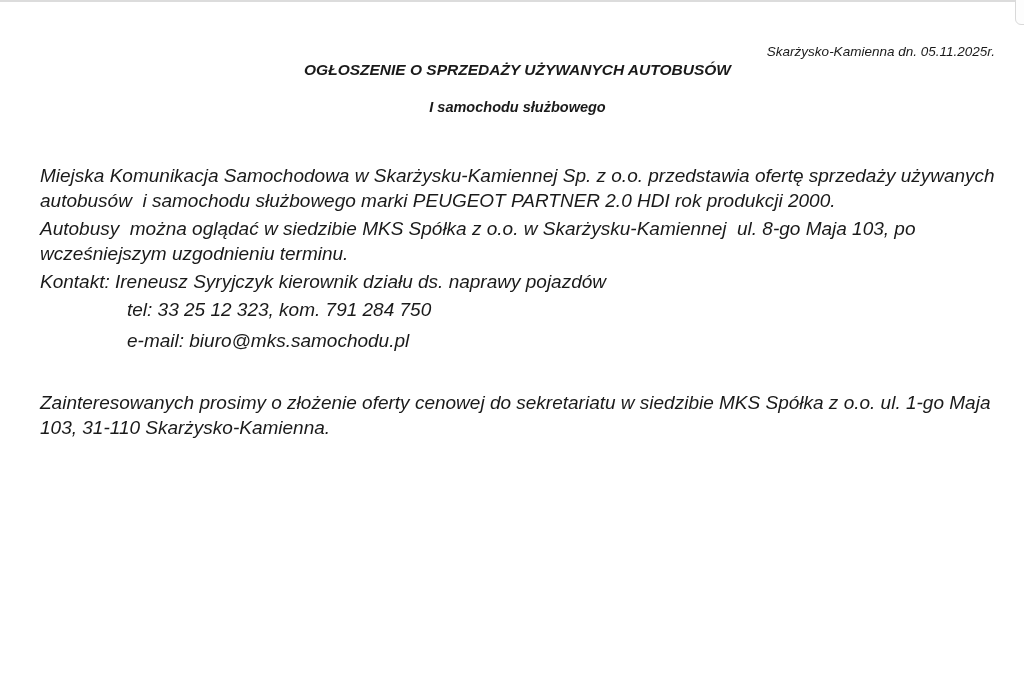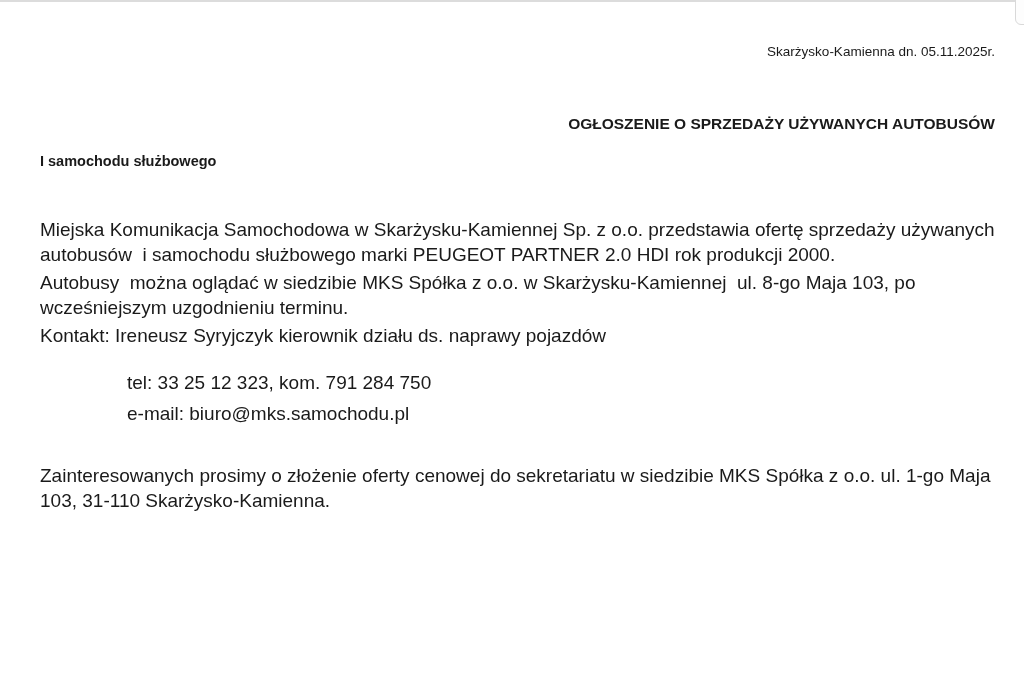--- a/index.html
+++ b/index.html
@@ -10,20 +10,21 @@
     background: #ffffff;
     font-family: "Liberation Sans", "DejaVu Sans", sans-serif;
     color: #1a1a1a;
   }
   .viewport {
     position: relative;
     width: 1024px;
     height: 694px;
     background: #ffffff;
     border-top: 2px solid #dcdcdc;
+    font-style: italic;
   }
   
   .corner-artifact {
     position: absolute;
     top: -6px;
     right: -6px;
     width: 15px;
     height: 29px;
     background: #fdfdfd;
     border: 1px solid #d9d9d9;
@@ -35,48 +36,48 @@
     height: 100%;
     padding: 41px 29px 0 40px;
   }
   .date-line {
     text-align: right;
     font-size: 13.5px;
     line-height: 18px;
     white-space: pre-wrap;
   }
   .doc-title {
-    margin-top: 54px;
-    text-align: right;
+    text-align: center;
     font-size: 15.5px;
     font-weight: bold;
     line-height: 18px;
     white-space: pre-wrap;
   }
   .doc-subtitle {
     margin-top: 19px;
+    text-align: center;
     font-size: 14.5px;
     font-weight: bold;
     line-height: 18px;
     white-space: pre-wrap;
   }
   .doc-body {
     margin-top: 47px;
     font-size: 19px;
   }
   .para {
     line-height: 25px;
     margin-bottom: 3px;
     white-space: pre-wrap;
   }
   .para.indented {
     padding-left: 87px;
     margin-bottom: 6px;
   }
-  .para.contact-head { margin-bottom: 22px; }
+  .para.contact-head { margin-bottom: 3px; }
   .para.closing { margin-top: 37px; }
 </style>
 </head>
 <body>
 
 <div class="viewport">
   <div class="corner-artifact"></div>
 
   <div class="doc-page">
 

